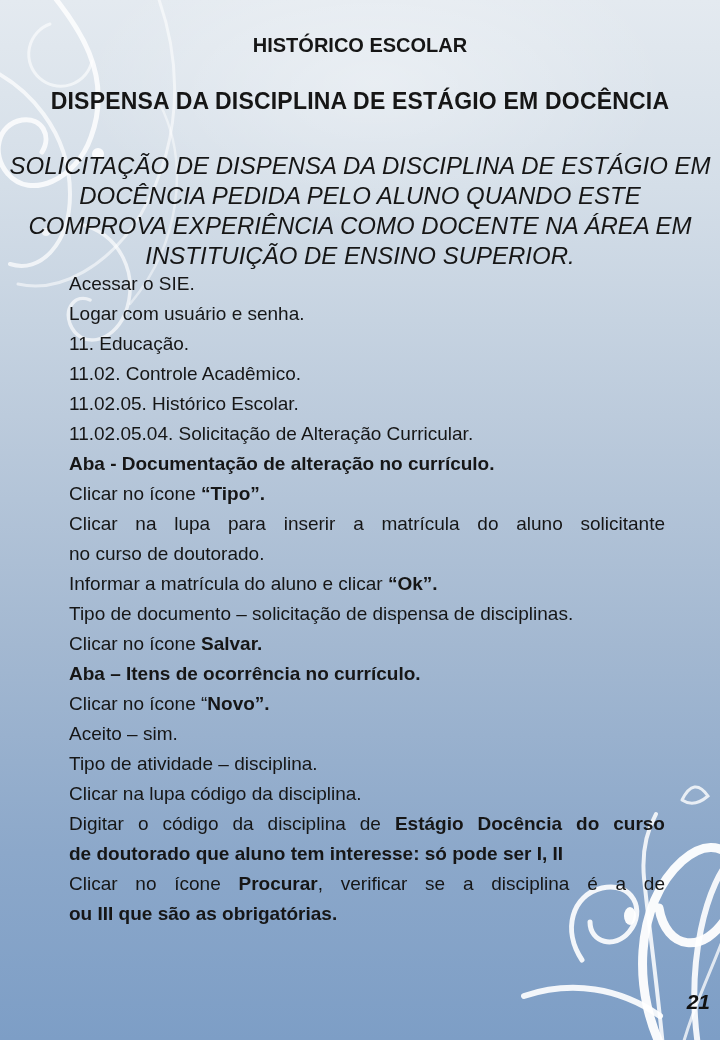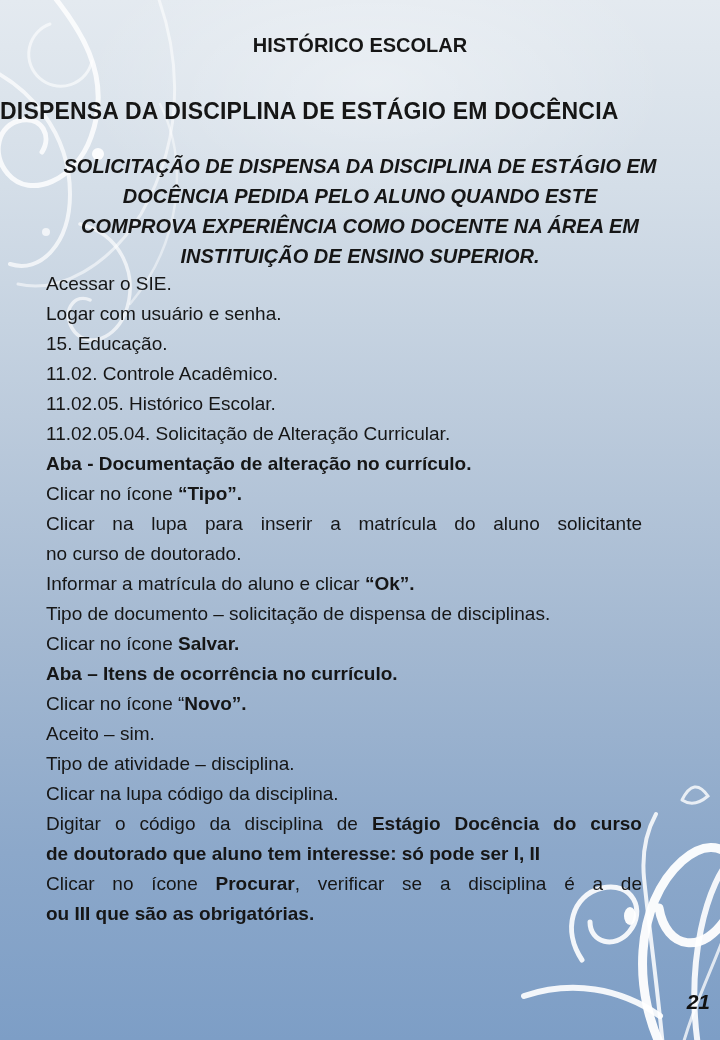--- a/index.html
+++ b/index.html
@@ -18,32 +18,32 @@
     overflow: hidden;
   }
   .flourish { position: absolute; pointer-events: none; }
   .flourish.tl { left: -12px; top: -18px; }
   .flourish.br { right: -12px; bottom: -18px; }
   .title1 {
     position: absolute; top: 34px; left: 0; width: 720px;
     text-align: center; font-size: 20px; font-weight: bold;
   }
   .title2 {
-    position: absolute; top: 98px; left: 0; width: 720px;
-    font-size: 23px; font-weight: bold;
+    position: absolute; top: 88px; left: 0; width: 720px;
+    text-align: center; font-size: 23px; font-weight: bold;
     letter-spacing: 0.2px;
   }
   .intro {
     position: absolute; top: 151px; left: 0; width: 720px;
-    text-align: center; font-size: 20px; font-weight: bold; font-style: italic;
+    text-align: center; font-size: 24px; font-weight: normal; font-style: italic;
     line-height: 30px;
   }
   .intro div { height: 30px; white-space: nowrap; }
   .steps {
-    position: absolute; top: 269px; left: 46px; width: 596px;
+    position: absolute; top: 269px; left: 69px; width: 596px;
     font-size: 19px; line-height: 30px;
   }
   .step { height: 30px; white-space: nowrap; }
   .step.stretch { white-space: normal; text-align: justify; text-align-last: justify; }
   .step .b, .b { font-weight: bold; }
   .page-number {
     position: absolute; top: 990px; right: 10px;
     font-size: 21px; font-weight: bold; color: #111; font-style: italic;
   }
 </style>
@@ -84,21 +84,21 @@
   <div class="intro">
     <div>SOLICITAÇÃO DE DISPENSA DA DISCIPLINA DE ESTÁGIO EM</div>
     <div>DOCÊNCIA PEDIDA PELO ALUNO QUANDO ESTE</div>
     <div>COMPROVA EXPERIÊNCIA COMO DOCENTE NA ÁREA EM</div>
     <div>INSTITUIÇÃO DE ENSINO SUPERIOR.</div>
   </div>
 
   <div class="steps">
       <div class="step"><span>Acessar o SIE.</span></div>
       <div class="step"><span>Logar com usuário e senha.</span></div>
-      <div class="step"><span>15. Educação.</span></div>
+      <div class="step"><span>11. Educação.</span></div>
       <div class="step"><span>11.02. Controle Acadêmico.</span></div>
       <div class="step"><span>11.02.05. Histórico Escolar.</span></div>
       <div class="step"><span>11.02.05.04. Solicitação de Alteração Curricular.</span></div>
       <div class="step"><span class="b">Aba - Documentação de alteração no currículo.</span></div>
       <div class="step"><span>Clicar no ícone </span><span class="b">“Tipo”.</span></div>
       <div class="step stretch"><span>Clicar na lupa para inserir a matrícula do aluno solicitante</span></div>
       <div class="step"><span>no curso de doutorado.</span></div>
       <div class="step"><span>Informar a matrícula do aluno e clicar </span><span class="b">“Ok”.</span></div>
       <div class="step"><span>Tipo de documento – solicitação de dispensa de disciplinas.</span></div>
       <div class="step"><span>Clicar no ícone </span><span class="b">Salvar.</span></div>

